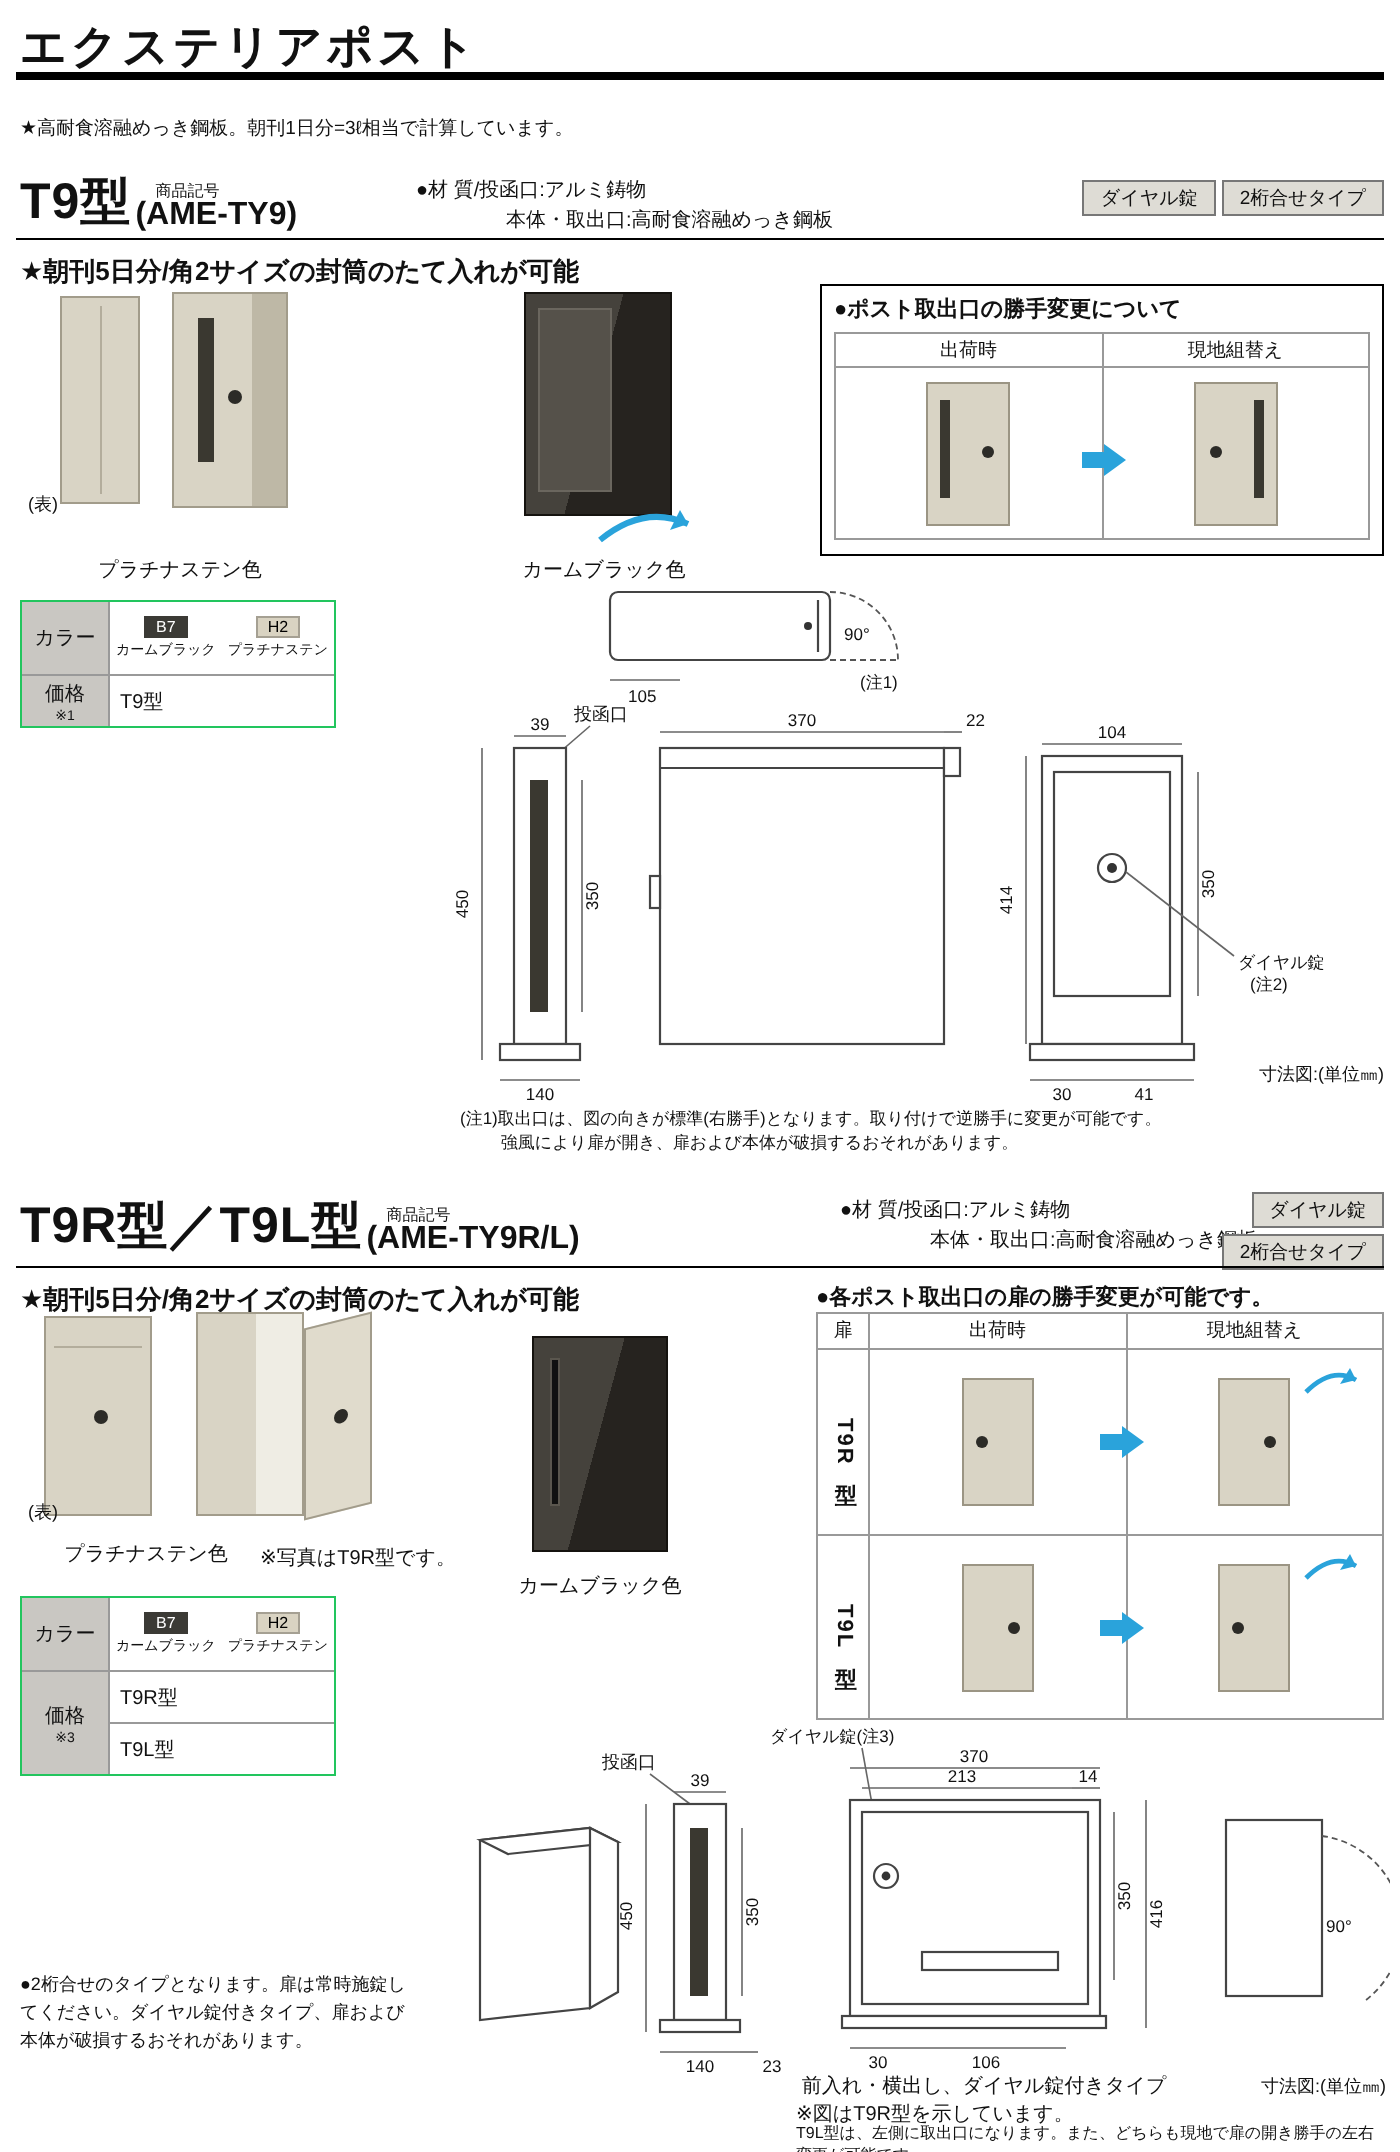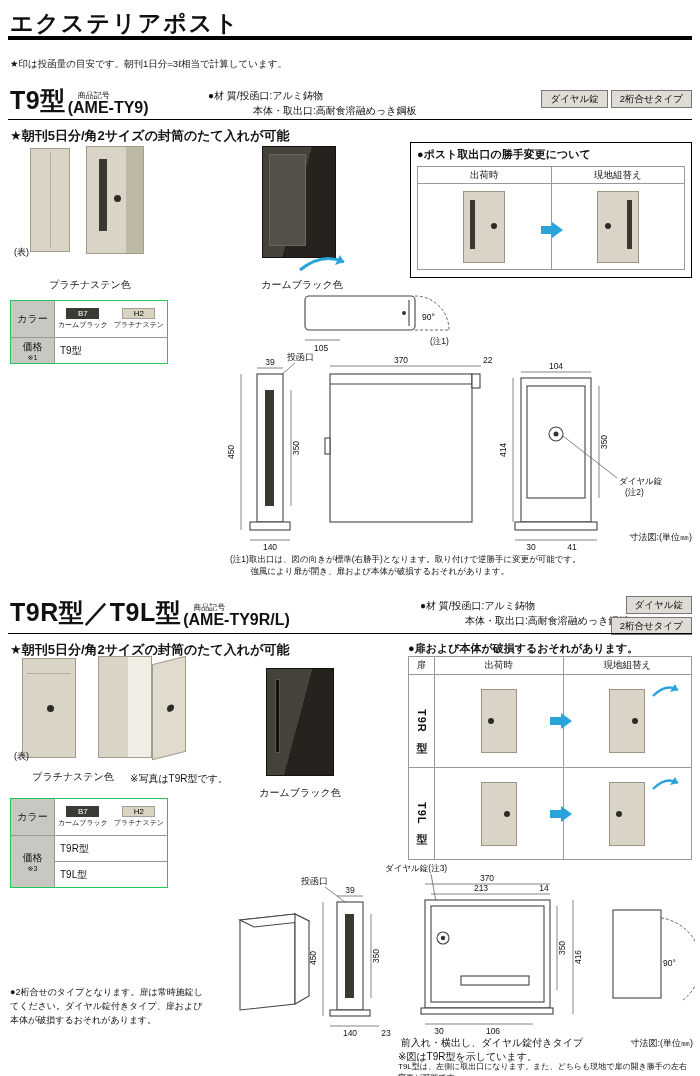--- a/index.html
+++ b/index.html
@@ -57,21 +57,21 @@
   .c-img + .c-img { border-left:1px solid #999; }
   .swap2-hcell { font-size:9.5px; display:flex; align-items:center; justify-content:center; }
   .vtext { writing-mode:vertical-rl; font-size:11px; font-weight:bold; letter-spacing:1px; }
 
   .ctable { border:1px solid #22c55e; font-size:10px; background:#fff; }
   .ct-row { display:flex; }
   .ct-row + .ct-row { border-top:1px solid #999; }
   .ct-h { width:44px; background:#c9c7c2; display:flex; flex-direction:column; align-items:center; justify-content:center; border-right:1px solid #999; }
   .ct-body { flex:1; display:flex; align-items:center; justify-content:space-around; }
   .chip-stack { display:flex; flex-direction:column; align-items:center; gap:1px; }
-  .chip { width:33px; height:11px; font-size:8px; display:flex; align-items:center; justify-content:center; }
+  .chip { width:22px; height:11px; font-size:8px; display:flex; align-items:center; justify-content:center; }
   .chip-dark { background:#3b3a35; color:#fff; }
   .chip-light { background:#d9d3c2; border:1px solid #a5a093; color:#000; }
   .chip-name { font-size:7px; }
   .ct-model { flex:1; display:flex; align-items:center; padding-left:5px; }
   .ct-models { flex:1; display:flex; flex-direction:column; }
   .ct-models > div { flex:1; display:flex; align-items:center; padding-left:5px; }
   .ct-models > div + div { border-top:1px solid #999; }
   .price-note { font-size:7px; }
 
   svg text { font-family:"Liberation Sans","DejaVu Sans",sans-serif; }
@@ -86,21 +86,21 @@
   .unit { font-size:9px; text-align:right; }
   .dcap { font-size:10px; text-align:center; white-space:nowrap; }
 </style>
 </head>
 <body>
 
 <div class="page">
 
   <div class="abs page-title" style="left:10px; top:8px;">エクステリアポスト</div>
   <div class="abs title-rule" style="left:8px; top:6px; width:684px; height:34px;"></div>
-  <div class="abs top-note" style="left:10px; top:58px;">★印は投函量の目安です。朝刊1日分=3ℓ相当で計算しています。</div>
+  <div class="abs top-note" style="left:10px; top:58px;">★高耐食溶融めっき鋼板。朝刊1日分=3ℓ相当で計算しています。</div>
 
   <div class="abs sec-head" style="left:10px; top:84px;">
     <span class="model-name">T9型</span>
     <span class="code-wrap">
       <span class="code-label">商品記号</span>
       <span>(AME-TY9)</span>
     </span>
   </div>
   <div class="abs material" style="left:208px; top:88px;">
     <div>●材 質/投函口:アルミ鋳物</div>
@@ -281,21 +281,21 @@
     <div class="dial" style="left:14px; top:44px;"></div>
   </div>
   <div class="abs omote" style="left:14px; top:750px;">(表)</div>
   <div class="abs cap" style="left:18px; top:770px; width:110px;">プラチナステン色</div>
   <div class="abs tiny" style="left:130px; top:772px;">※写真はT9R型です。</div>
   <div class="black-post" style="left:266px; top:668px; width:68px; height:108px;">
     <div style="position:absolute; left:8px; top:10px; width:5px; height:74px; background:#111; border:1px solid #5a564e;"></div>
   </div>
   <div class="abs cap" style="left:250px; top:786px; width:100px;">カームブラック色</div>
 
-  <div class="abs swapbox-title" style="left:408px; top:641px;">●扉および本体が破損するおそれがあります。</div>
+  <div class="abs swapbox-title" style="left:408px; top:641px;">●各ポスト取出口の扉の勝手変更が可能です。</div>
   <div class="abs swap2" style="left:408px; top:656px; width:284px;">
     <div class="swap2-hrow">
       <div class="swap2-hcell c-door">扉</div>
       <div class="swap2-hcell c-img">出荷時</div>
       <div class="swap2-hcell c-img">現地組替え</div>
     </div>
     <div class="swap2-row">
       <div class="c-door">
         <span class="vtext">T9R型</span>
       </div>

